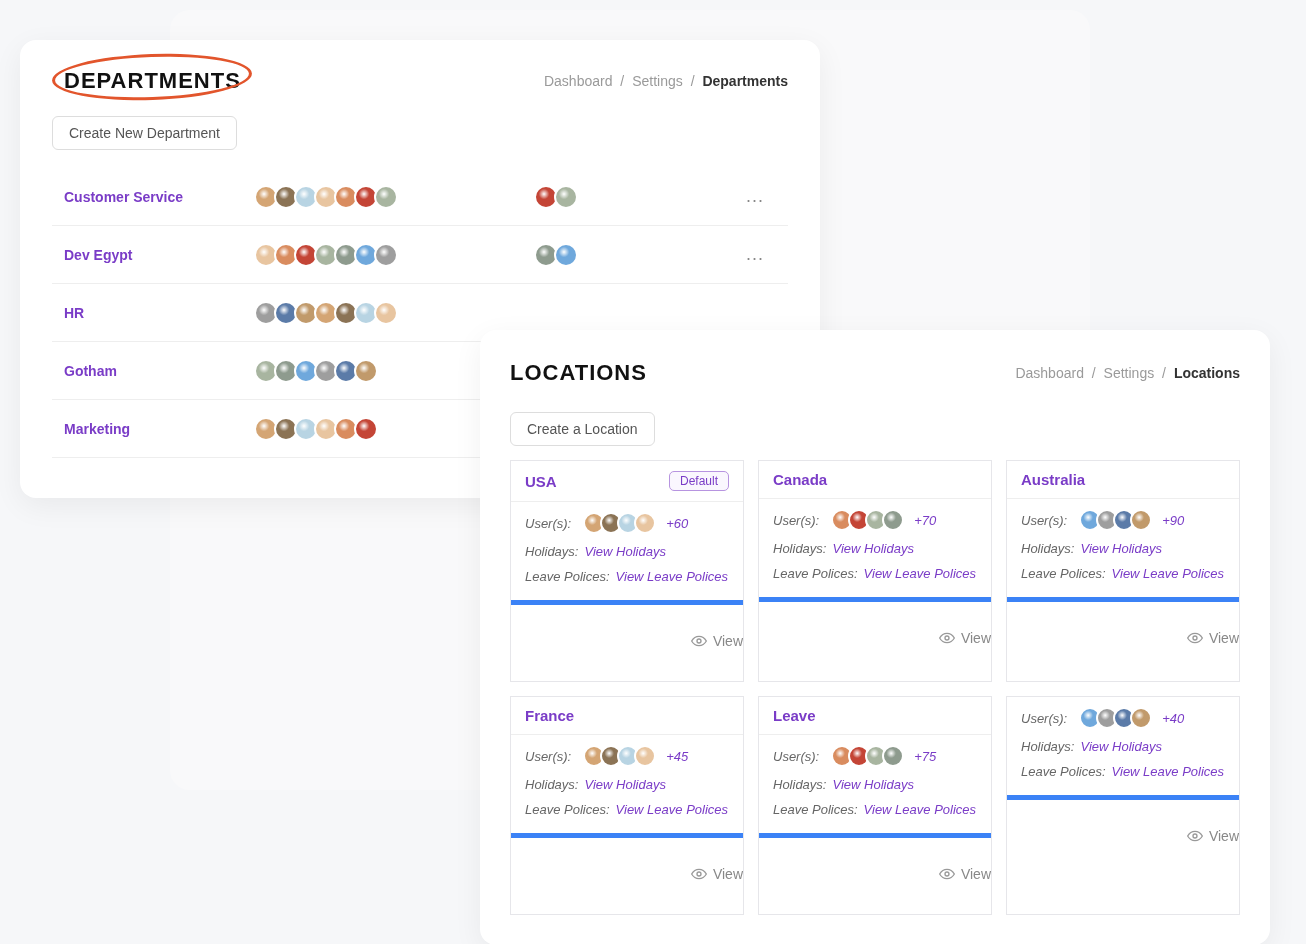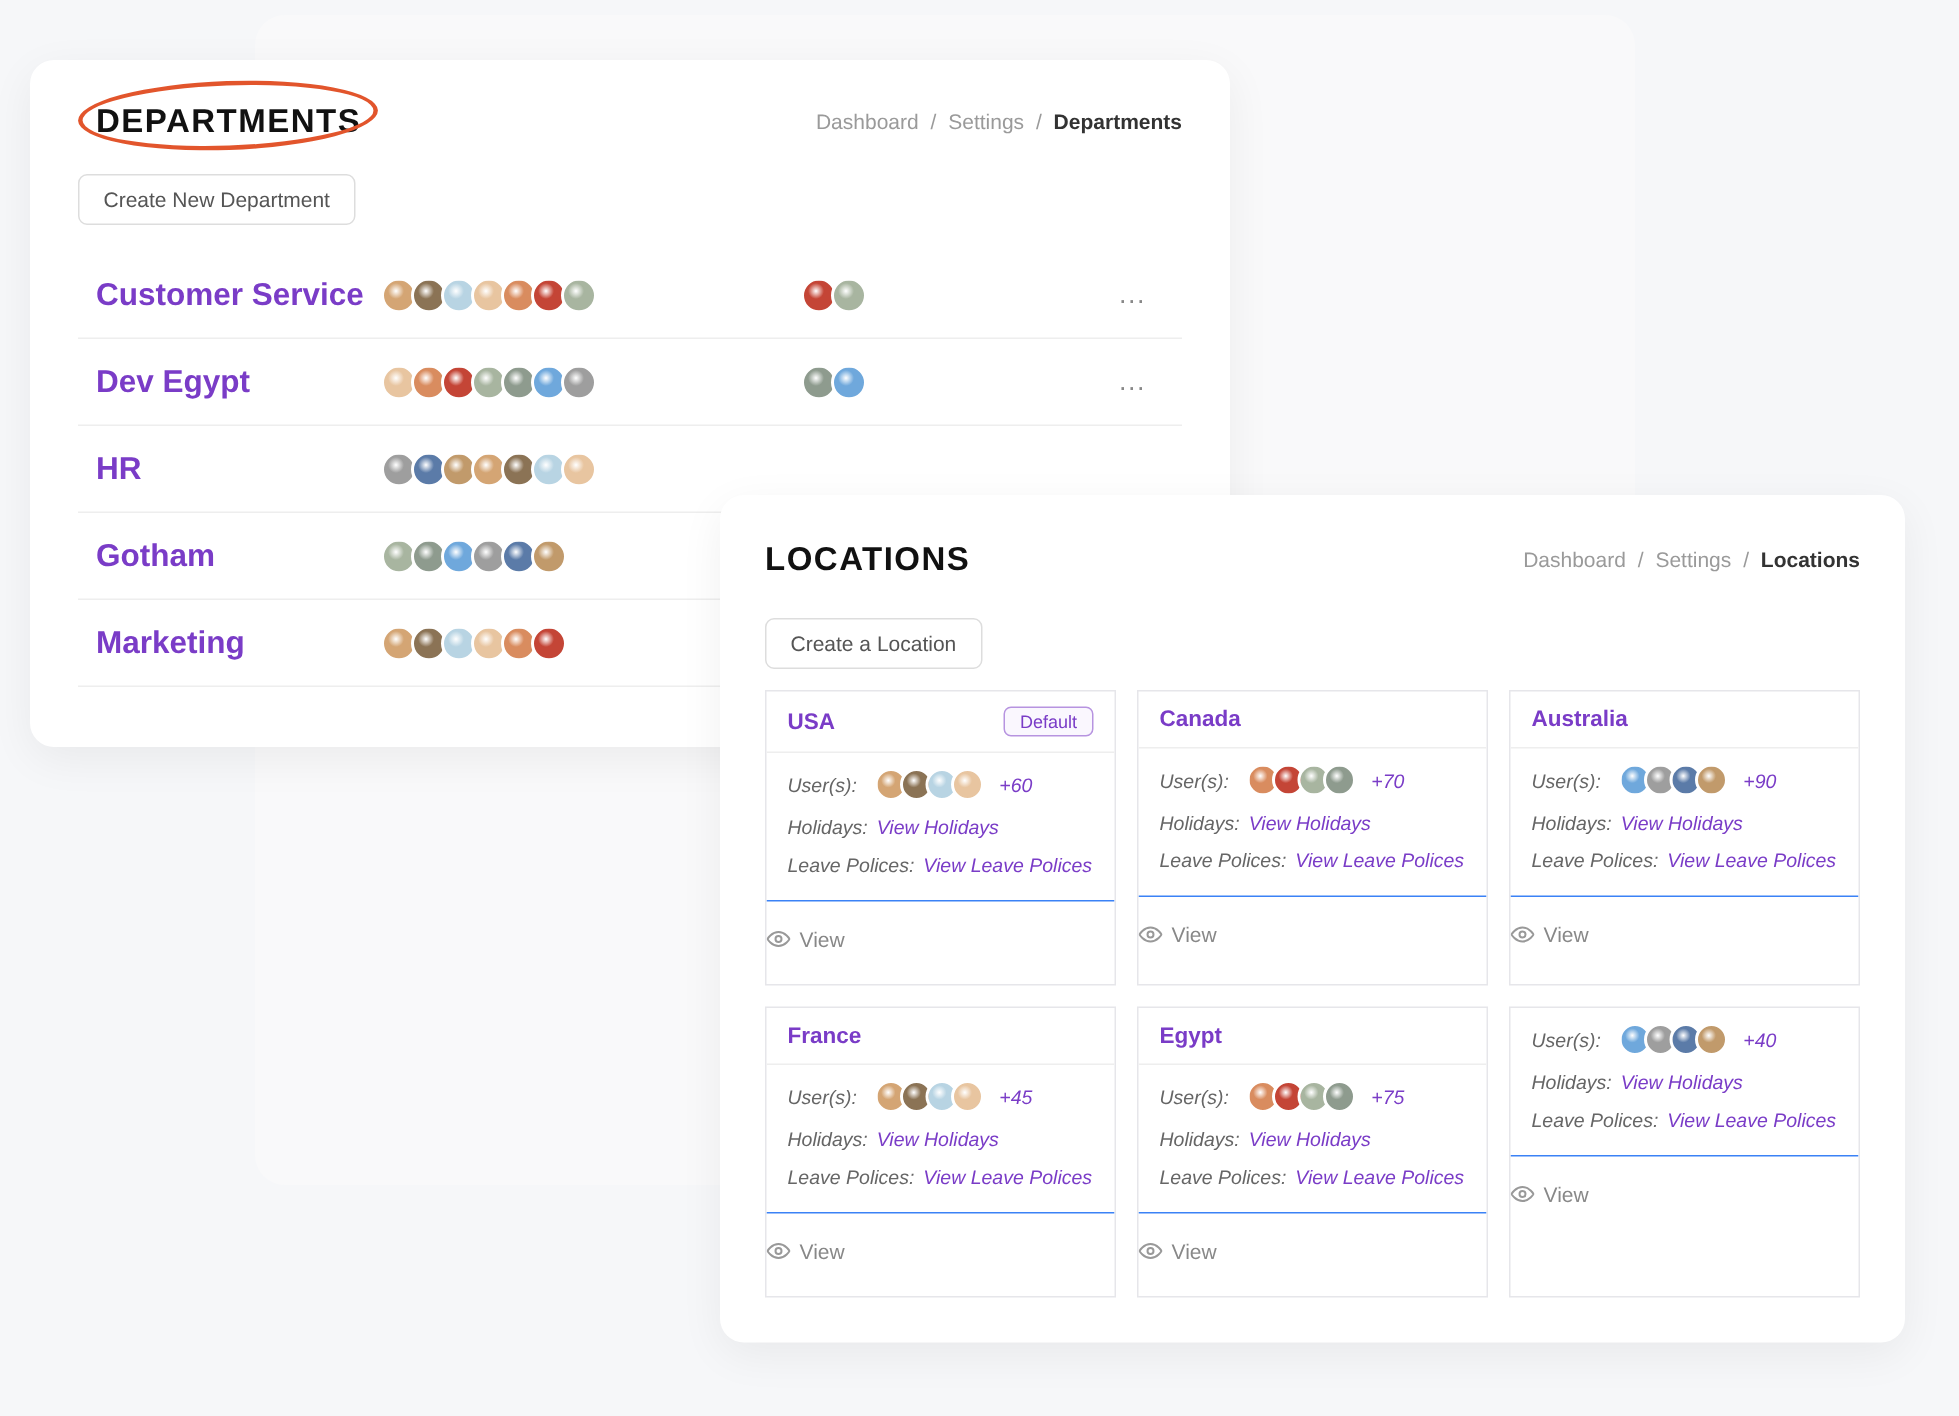--- a/index.html
+++ b/index.html
@@ -104,21 +104,21 @@
   }
   .dep-row {
     display: flex;
     align-items: center;
     border-bottom: 1px solid #eee;
     height: 58px;
     padding: 0 12px;
   }
   .dep-name {
     color: #7a3cc7;
-    font-size: 21px;
+    font-size: 14px;
     font-weight: 600;
     cursor: pointer;
   }
   .avatars {
     display: flex;
     align-items: center;
   }
   .avatar {
     width: 24px;
     height: 24px;
@@ -201,23 +201,23 @@
   .loc-label { margin-right: 6px; }
   .loc-link { color: #7a3cc7; cursor: pointer; }
   .loc-avatars { display: flex; align-items: center; margin: 0 6px; }
   .loc-avatar {
     width: 22px; height: 22px; border-radius: 50%;
     border: 2px solid #fff; margin-left: -5px;
   }
   .loc-avatar:first-child { margin-left: 0; }
   .plus-count { color: #7a3cc7; font-size: 13px; margin-left: 4px; }
   .loc-footer {
-    border-top: 1px solid #3b82f6;
-    text-align: left;
-    padding: 17px 0;
+    border-top: 5px solid #3b82f6;
+    text-align: right;
+    padding: 28px 0;
   }
   .view-btn {
     display: inline-flex;
     align-items: center;
     gap: 6px;
     color: #888;
     font-size: 14px;
     cursor: pointer;
   }
   .eye-icon {
@@ -503,21 +503,21 @@
               <path d="M1 12s4-7 11-7 11 7 11 7-4 7-11 7S1 12 1 12z"></path>
               <circle cx="12" cy="12" r="3"></circle>
             </svg>
             <span>View</span>
           </span>
       </div>
     </div>
 
     <div class="loc-card">
       <div class="loc-card-header">
-        <span class="loc-name">Egypt</span>
+        <span class="loc-name">Leave</span>
 
       </div>
       <div class="loc-body">
         <div class="loc-row">
           <span class="loc-label">User(s):</span>
           <span class="loc-avatars">
               <span class="loc-avatar" style="background:radial-gradient(circle at 40% 35%, #fff2 0%, #d98c5f 30%, #d98c5f 100%);"></span>
               <span class="loc-avatar" style="background:radial-gradient(circle at 40% 35%, #fff2 0%, #c44536 30%, #c44536 100%);"></span>
               <span class="loc-avatar" style="background:radial-gradient(circle at 40% 35%, #fff2 0%, #a8b5a0 30%, #a8b5a0 100%);"></span>
               <span class="loc-avatar" style="background:radial-gradient(circle at 40% 35%, #fff2 0%, #8e9b8e 30%, #8e9b8e 100%);"></span>

